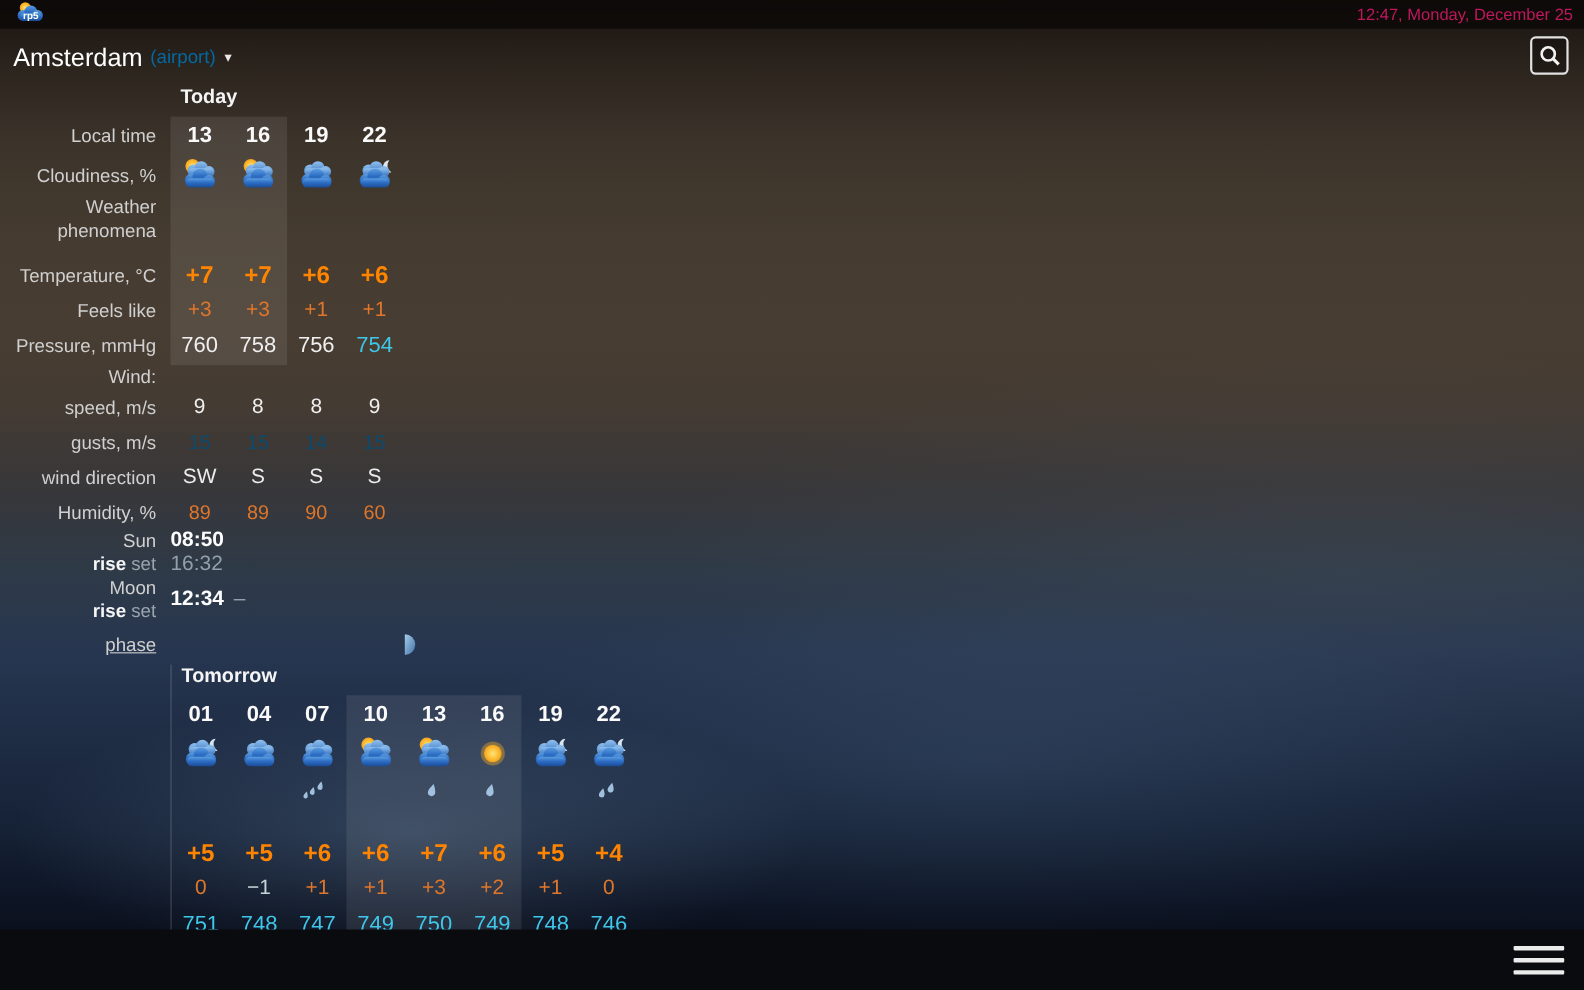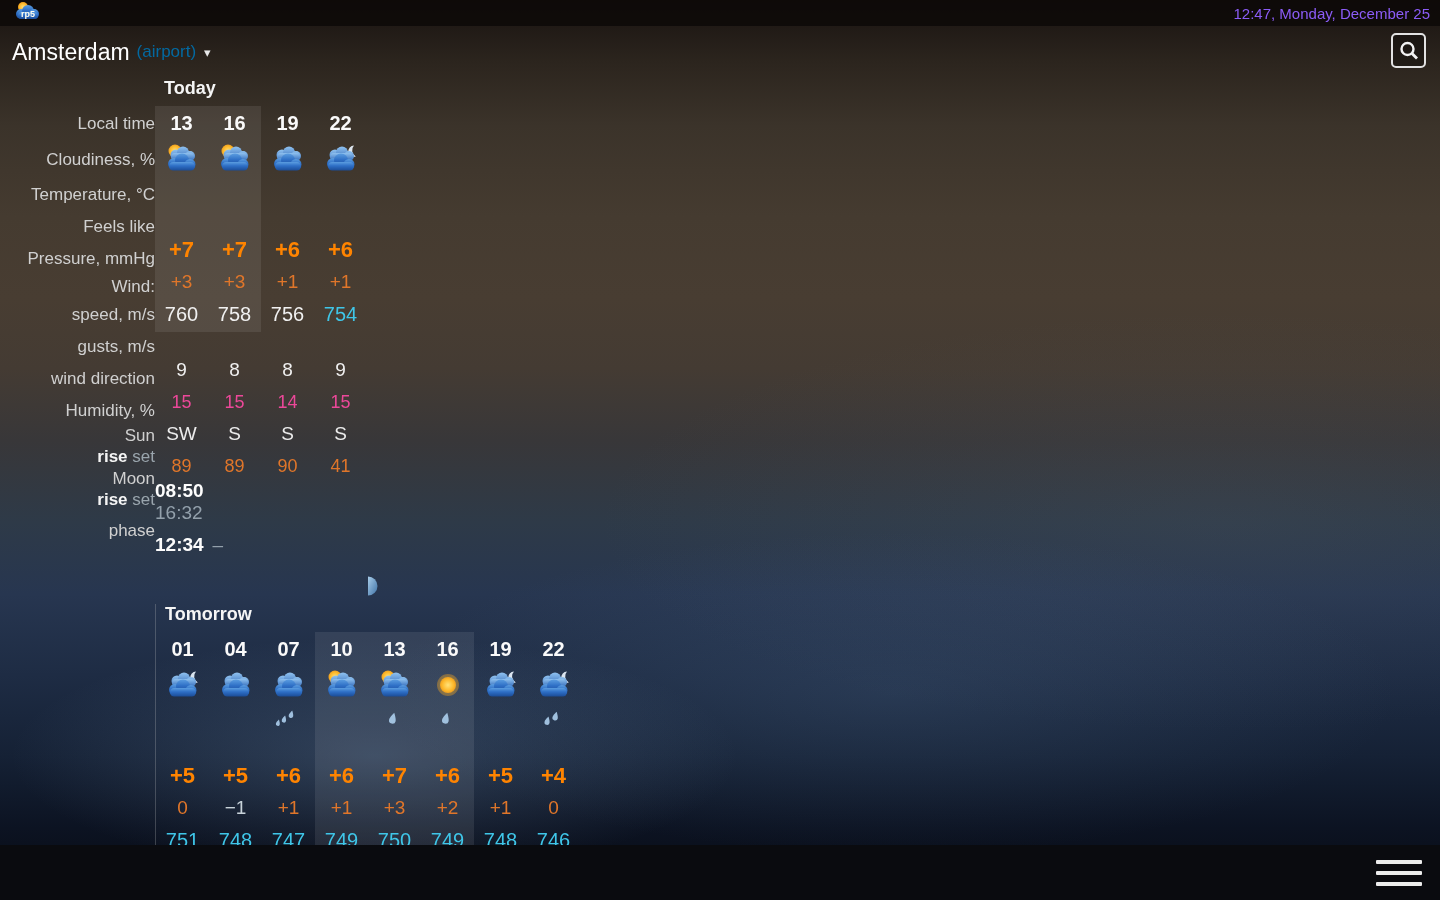--- a/index.html
+++ b/index.html
@@ -9,37 +9,37 @@
     position:relative;
     background:
       radial-gradient(520px 170px at 26% 84%, rgba(125,155,190,.26), rgba(125,155,190,0) 70%),
       radial-gradient(720px 230px at 62% 77%, rgba(85,115,150,.22), rgba(85,115,150,0) 70%),
       radial-gradient(900px 300px at 85% 58%, rgba(95,105,115,.14), rgba(95,105,115,0) 70%),
       linear-gradient(180deg,#181210 0%,#2c251e 7%,#3b332a 14%,#453b30 24%,#483d32 33%,#443b33 41%,#383739 49%,#2e3a48 58%,#273650 66%,#1e2c44 75%,#152135 84%,#0c1322 92%,#070a12 100%);
   }
   
   .statusbar { height:26px; display:flex; align-items:center; justify-content:space-between;
     padding:0 10px 0 12px; background:rgba(12,9,7,.82); }
-  .datetime { color:#8b5cf6; font-size:15px; }
+  .datetime { color:#be185d; font-size:15px; }
   .titlebar { height:52px; display:flex; align-items:center; padding-left:12px; position:relative; }
   .city { color:#ffffff; font-size:23px; }
   .city-sub { color:#0369a1; font-size:17px; margin-left:7px; }
   .caret { color:#e8e8e8; font-size:13px; margin-left:8px; }
   .search-btn { position:absolute; top:7px; right:14px; width:35px; height:35px;
     border:2px solid #e2e2e2; border-radius:5px; background:rgba(0,0,0,.25);
     display:flex; align-items:center; justify-content:center; cursor:pointer; }
   
   .forecast { display:flex; align-items:flex-start; }
   .labels { width:155px; flex:none; color:#d0d0d0; font-size:17px; }
   .lr { display:flex; flex-direction:column; align-items:flex-end; justify-content:center;
-    text-align:center; line-height:21px; }
+    padding-right:13px; text-align:center; line-height:21px; }
   .lr.hh { height:28px; } .lr.ht { height:34px; } .lr.hi { height:38px; }
   .lr.hp { height:56px; justify-content:flex-start; }
   .lr.h32 { height:32px; } .lr.hw { height:24px; }
-  .lr.hs { height:40px; } .lr.hm { height:46px; } .lr.hf { height:36px; }
+  .lr.hs { height:40px; } .lr.hm { height:46px; } .lr.hf { height:36px;text-decoration:underline; }
   .lr .rise { color:#f5f5f5; font-weight:bold; }
   .lr .set { color:#9aa5ad; }
   .day { flex:none; }
   .day + .day { border-left:1px solid rgba(200,200,200,.26); }
   .day-name { height:28px; color:#f5f5f5; font-size:18px; font-weight:600; padding-left:9px;
     display:flex; align-items:flex-start; }
   .body { position:relative; }
   .hl { position:absolute; top:0; height:226px; background:rgba(255,255,255,.085); }
   .cols { display:flex; position:relative; }
   .col { width:53px; flex:none; cursor:pointer; }
@@ -49,21 +49,21 @@
   .c.phen  { height:56px; flex-direction:column; justify-content:flex-start; padding-top:2px; }
   .c.temp  { height:32px; font-size:22px; font-weight:bold; color:#ff8400; }
   .c.feels { height:32px; font-size:19px; }
   .c.press { height:32px; font-size:20px; }
   .c.spacer{ height:24px; }
   .c.speed { height:32px; font-size:19px; }
   .c.gusts { height:32px; font-size:18px; }
   .c.dir   { height:32px; font-size:19px; color:#ececec; }
   .c.hum   { height:32px; font-size:18px; }
   .v-w { color:#f0f0f0; } .v-c { color:#3fc6e8; } .v-o { color:#e0762a; }
-  .v-r { color:#ec4899; } .v-g { color:#c8d3da; }
+  .v-r { color:#0c4a6e; } .v-g { color:#c8d3da; }
   .astro { text-align:center; }
   .a-sun  { height:40px; display:flex; align-items:flex-start; justify-content:center; font-size:19px;flex-direction:column; }
   .a-moon { height:46px; display:flex; align-items:center; justify-content:flex-start; font-size:19px; }
   .a-sun .rise, .a-moon .rise { color:#fdfdfd; font-weight:bold; margin-right:9px; }
   .a-sun .set, .a-moon .set { color:#93a0ab; }
   .a-phase { height:36px; display:flex; align-items:center; justify-content:center; }
   
   .bottombar { position:absolute; left:0; bottom:0; width:1440px; height:55px;
     background:#0a0b0f; display:flex; align-items:center; justify-content:flex-end;
     padding-right:18px; }
@@ -133,20 +133,24 @@
 
 <div class="forecast">
   <div class="labels">
     <div class="lr hh"></div>
     <div class="lr ht">
         <span>Local time</span>
       </div>
     <div class="lr hi">
         <span>Cloudiness, %</span>
       </div>
+    <div class="lr hp">
+        <span>Weather</span>
+        <span>phenomena</span>
+      </div>
     <div class="lr h32">
         <span>Temperature, °C</span>
       </div>
     <div class="lr h32">
         <span>Feels like</span>
       </div>
     <div class="lr h32">
         <span>Pressure, mmHg</span>
       </div>
     <div class="lr hw">
@@ -296,21 +300,21 @@
       <div class="c phen">
                 <svg width="40" height="26" viewBox="0 0 40 26"></svg>
               </div>
       <div class="c temp">+6</div>
       <div class="c feels v-o">+1</div>
       <div class="c press v-c">754</div>
       <div class="c spacer"></div>
       <div class="c speed v-w">9</div>
       <div class="c gusts v-r">15</div>
       <div class="c dir">S</div>
-      <div class="c hum v-o">41</div>
+      <div class="c hum v-o">60</div>
     </div>
           </div>
       <div class="astro">
         <div class="a-sun">
               <span class="rise">08:50</span>
               <span class="set">16:32</span>
             </div>
         <div class="a-moon">
               <span class="rise">12:34</span>
               <span class="set">–</span>

